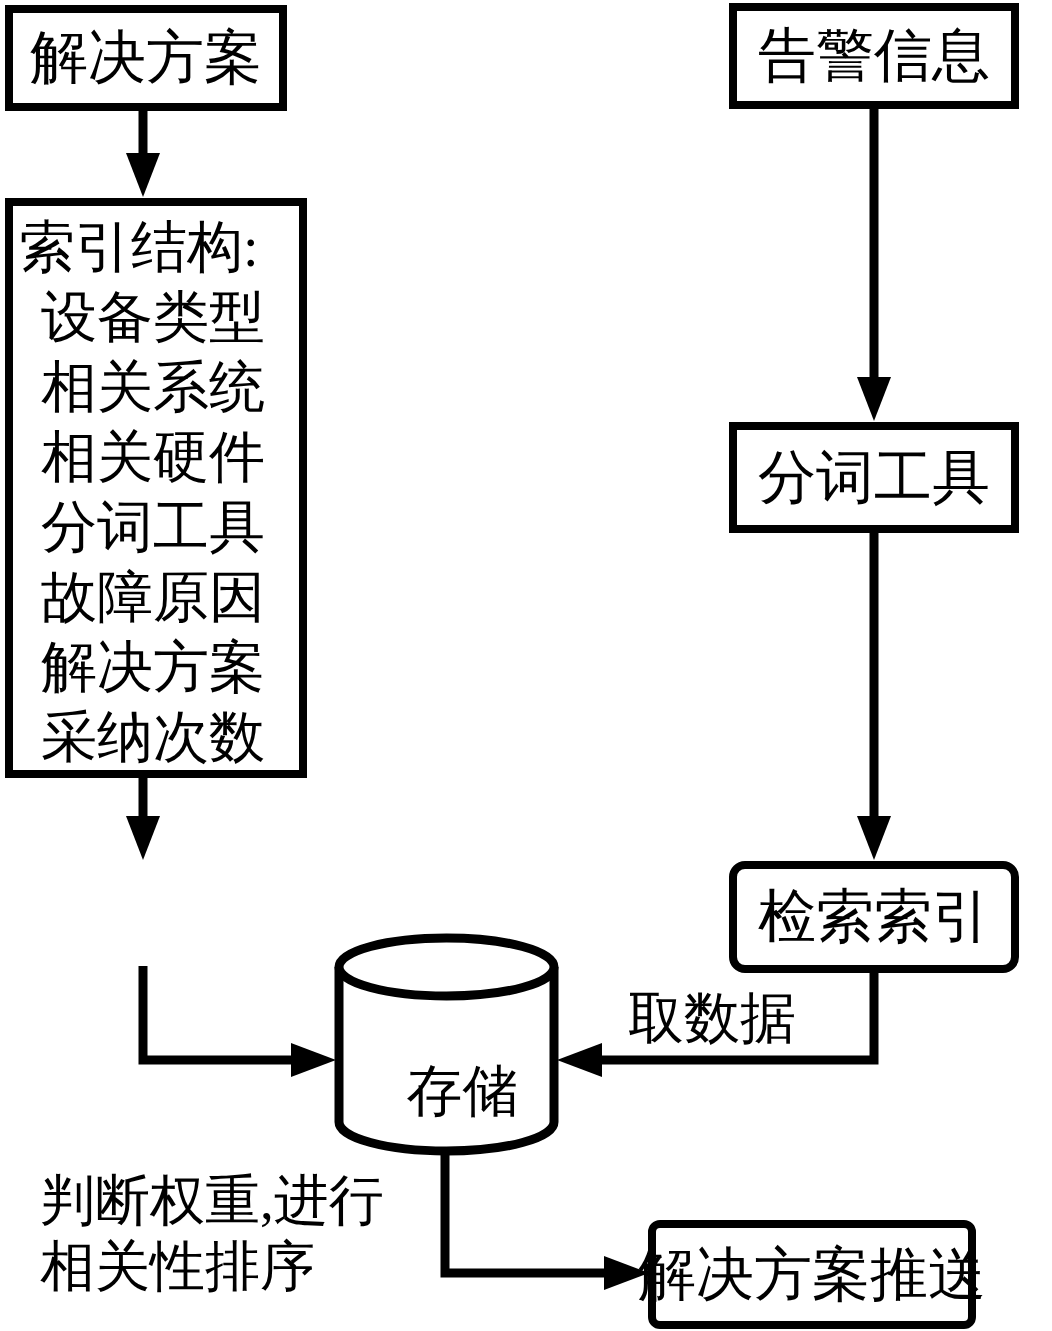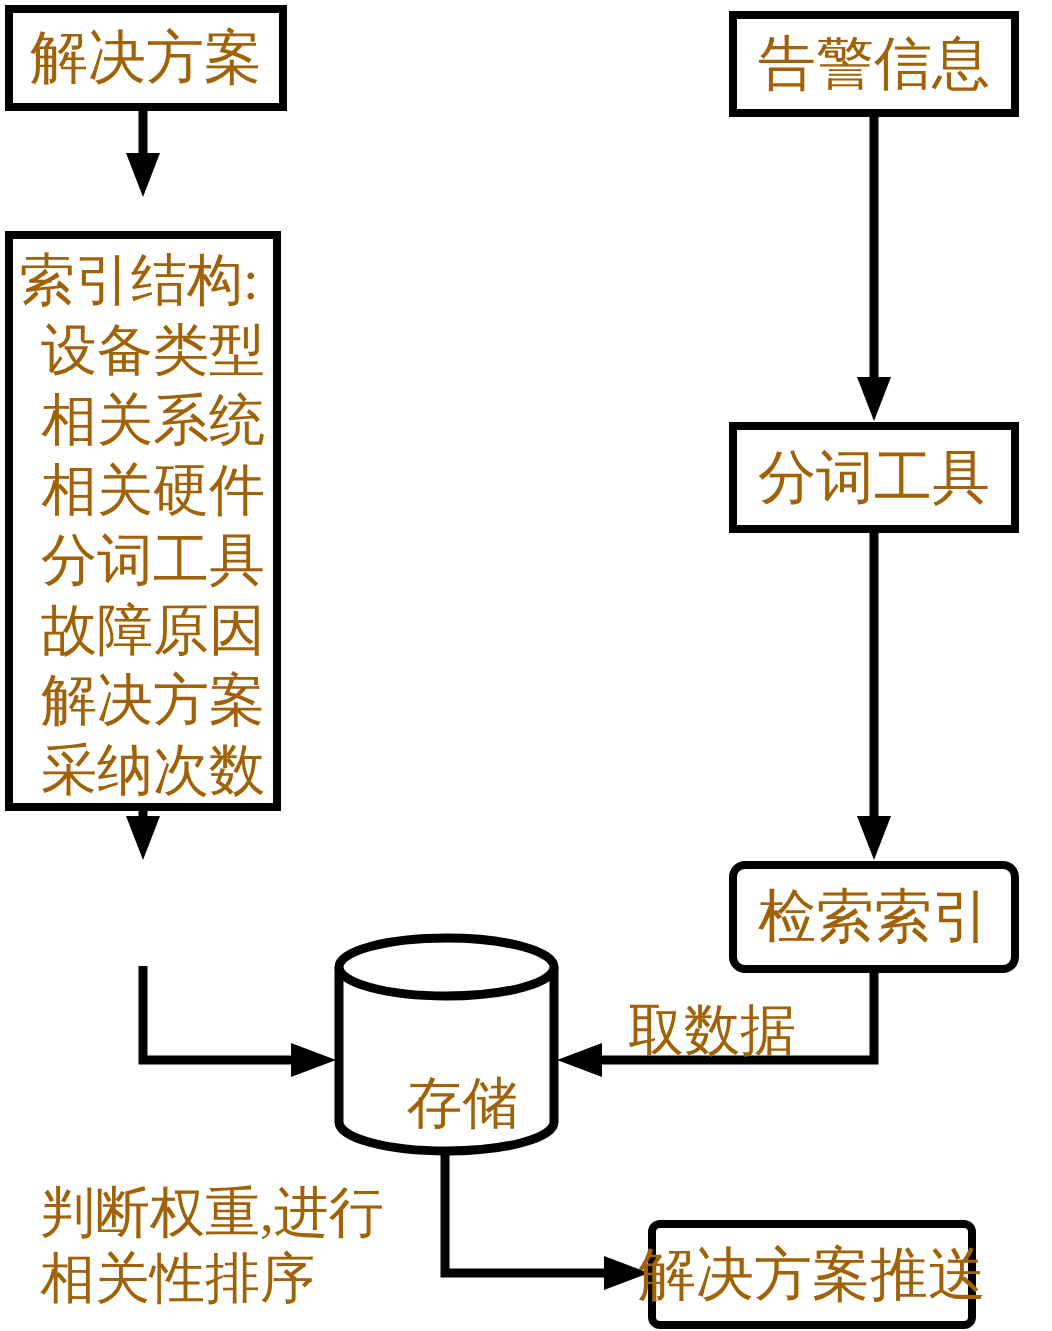--- a/index.html
+++ b/index.html
@@ -5,21 +5,21 @@
   html, body {
     margin: 0;
     padding: 0;
     background: #ffffff;
   }
   .canvas {
     position: relative;
     width: 1052px;
     height: 1331px;
     background: #ffffff;
-    color: #a16207;
+    color: #000000;
     font-family: "Liberation Serif", "DejaVu Serif", serif;
     overflow: hidden;
   }
   .edges-svg {
     position: absolute;
     left: 0;
     top: 0;
     width: 1052px;
     height: 1331px;
   }
@@ -32,42 +32,41 @@
     align-items: center;
     justify-content: center;
     text-align: center;
     line-height: 1;
   }
   .node-label {
     font-size: 58px;
     white-space: nowrap;
   }
   .node-solution        { left: 5px;   top: 5px;    width: 282px; height: 106px; }
-  .node-index-structure { left: 5px;   top: 198px;  width: 276px; height: 580px;
-                          display: block; padding-top: 6px; text-align: left; margin-top: 33px; }
+  .node-index-structure { left: 5px;   top: 198px;  width: 302px; height: 580px;
+                          display: block; padding-top: 6px; text-align: left; }
   .node-build-index     { left: 5px;   top: 861px;  width: 282px; height: 108px; }
-  .node-alarm-info      { left: 729px; top: 3px;    width: 290px; height: 106px; margin-top: 8px; }
+  .node-alarm-info      { left: 729px; top: 3px;    width: 290px; height: 106px; }
   .node-word-seg        { left: 729px; top: 422px;  width: 290px; height: 111px; }
   .node-search-index    { left: 729px; top: 861px;  width: 290px; height: 112px; border-radius: 16px; }
   .node-solution-push   { left: 648px; top: 1220px; width: 328px; height: 109px; border-radius: 12px; }
 
   .idx-line {
     font-size: 56px;
     line-height: 70px;
     white-space: nowrap;
   }
   .idx-title { padding-left: 6px; }
   .idx-field { padding-left: 28px; }
 
   .free-label {
     position: absolute;
     font-size: 56px;
     line-height: 1;
     white-space: nowrap;
-    margin-top: 12px;
   }
   .label-storage {
     left: 335px; top: 1063px; width: 223px;
     text-align: center;
     padding-left: 16px;
   }
   .label-fetch-data {
     left: 628px; top: 990px;
   }
   .label-weight-sort {

